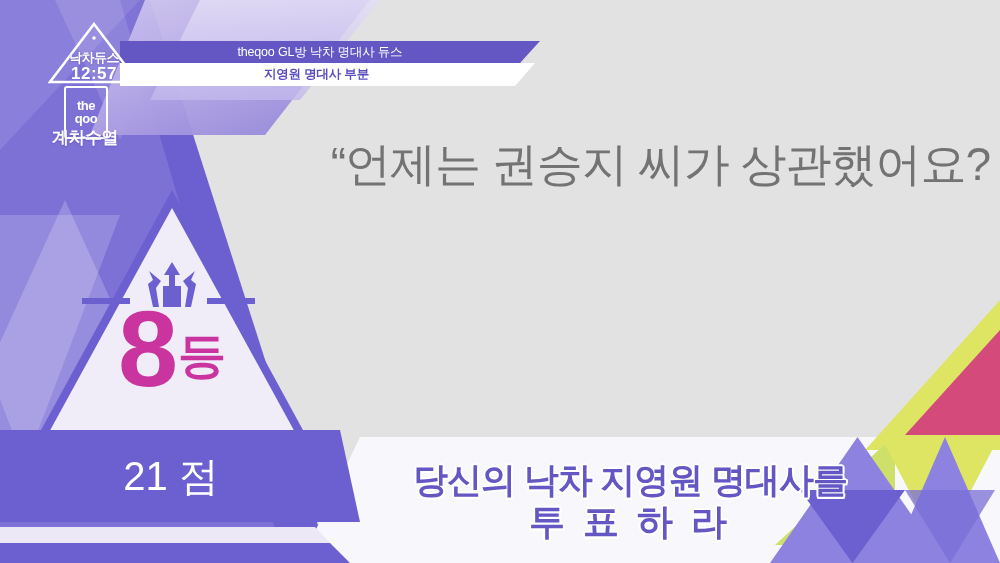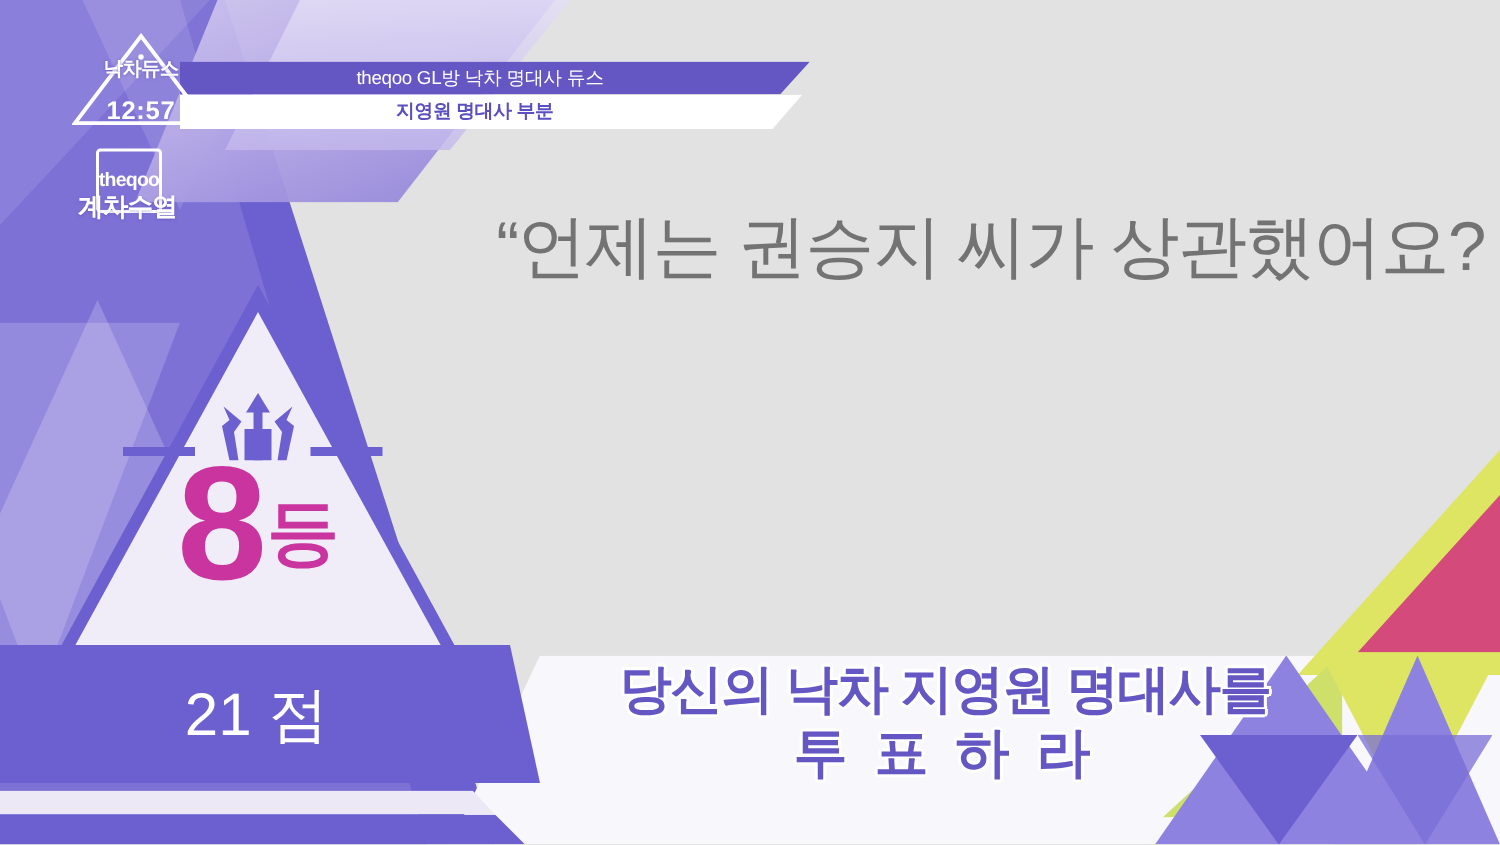--- a/index.html
+++ b/index.html
@@ -92,21 +92,21 @@
   .hdr-badge{
     position:absolute; left:48px; top:22px; width:92px; height:62px; z-index:12;
     display:flex; flex-direction:column; align-items:center; justify-content:flex-end;
   }
   .hdr-badge .tri-outline{
     position:absolute; left:0; top:0; width:92px; height:62px;
   }
   .hdr-badge .b-title{
     position:relative; z-index:2;
     color:#fff; font-weight:bold; font-size:13px; letter-spacing:-.5px;
-    line-height:1; margin-bottom:13px; text-shadow:0 0 2px rgba(80,60,160,.6);
+    line-height:1; margin-bottom:1px; text-shadow:0 0 2px rgba(80,60,160,.6);
   }
   .hdr-badge .b-time{
     position:relative; z-index:2;
     color:#fff; font-weight:bold; font-size:17px; letter-spacing:.5px;
     line-height:1; padding-bottom:2px;
   }
 
   .hdr-bar1{
     position:absolute; left:120px; top:41px; width:420px; height:22px; z-index:11;
     background:#6457c4;
@@ -117,25 +117,24 @@
   .hdr-bar2{
     position:absolute; left:120px; top:63px; width:415px; height:23px; z-index:11;
     background:#ffffff;
     clip-path:polygon(0 0, 415px 0, 395px 23px, 0 23px);
     color:#5a4ec0; font-size:12.5px; font-weight:bold; letter-spacing:-.2px;
     display:flex; align-items:center; justify-content:center; padding-right:22px;
   }
 
   
   .logo-box{
-    position:absolute; left:64px; top:86px; width:44px; height:43px; z-index:12;
+    position:absolute; left:64px; top:86px; width:44px; height:53px; z-index:12;
     border:2px solid #ffffff; border-radius:3px;
-    display:flex; flex-direction:row; align-items:center; justify-content:center;
+    display:flex; flex-direction:column; align-items:center; justify-content:center;
     line-height:.95;
-    margin-top:13px;
   }
   .logo-box span{ color:#fff; font-weight:bold; font-size:13px; letter-spacing:-.5px; }
   .author{
     position:absolute; left:20px; top:128px; width:130px; z-index:12;
     text-align:center; color:#fff; font-weight:bold; font-size:17px; line-height:1.18;
     letter-spacing:-.5px; text-shadow:0 1px 2px rgba(70,50,150,.35);
   }
 
   
   .pyramid{
@@ -205,21 +204,21 @@
 
   
   .cta{
     position:absolute; left:340px; top:440px; width:580px; z-index:14;
     text-align:center;
     color:#6457c4; font-weight:bold; letter-spacing:-1px;
     text-shadow:
        2px 0 0 #fff, -2px 0 0 #fff, 0 2px 0 #fff, 0 -2px 0 #fff,
        1.5px 1.5px 0 #fff, -1.5px 1.5px 0 #fff, 1.5px -1.5px 0 #fff, -1.5px -1.5px 0 #fff;
   }
-  .cta .l1{ display:block; font-size:35px; line-height:1.16; }
+  .cta .l1{ display:block; font-size:35px; line-height:1.16;margin-top:20px; }
   .cta .l2{ display:block; font-size:36px; line-height:1.18; letter-spacing:4px; text-align:center; }
 </style>
 </head>
 <body>
 
 <div id="stage">
 
   <div class="deco left-panel"></div>
   <div class="deco left-panel-2"></div>
   <div class="deco ltri-c"></div>

